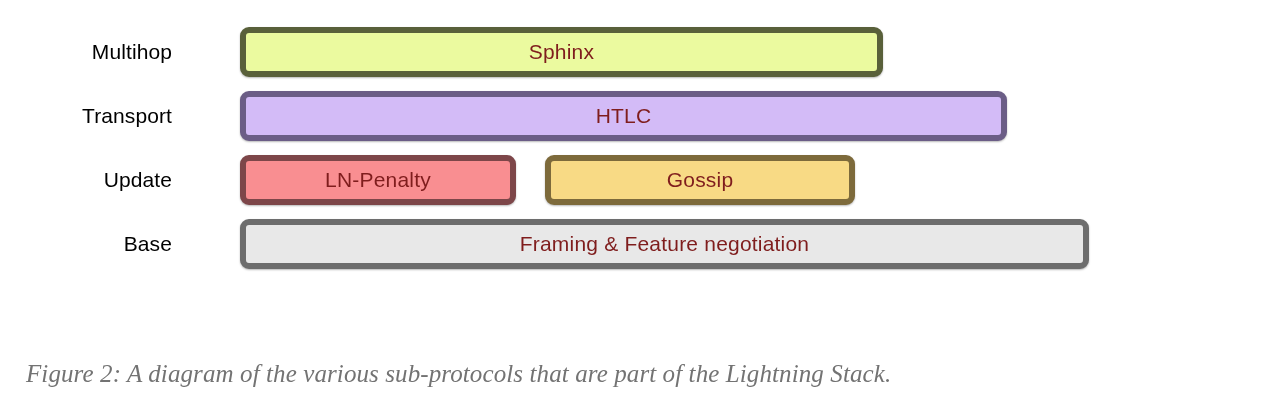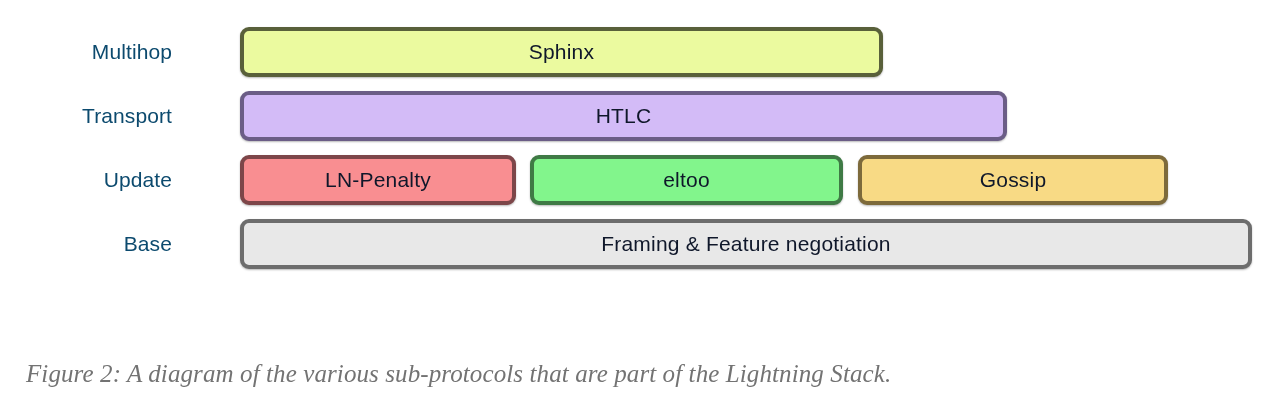--- a/index.html
+++ b/index.html
@@ -37,57 +37,57 @@
     margin-bottom: 12px;
   }
 
   .row-label {
     width: 206px;
     flex: 0 0 206px;
     text-align: right;
     padding-right: 34px;
     box-sizing: border-box;
     font-size: 21px;
-    color: #0c4a6e;
+    color: #000000;
     letter-spacing: .1px;
     white-space: nowrap;
   }
 
   .row-boxes {
     flex: 1 1 auto;
     display: flex;
     align-items: center;
     height: 52px;
     position: relative;
   }
 
   .box {
     height: 50px;
     box-sizing: border-box;
     border-radius: 9px;
-    border: 4px solid #b91c1c;
+    border: 6px solid #b91c1c;
     display: flex;
     align-items: center;
     justify-content: center;
     font-size: 21px;
-    color: #0f172a;
+    color: #7f1d1d;
     letter-spacing: .2px;
     white-space: nowrap;
     box-shadow: 0 1px 2px rgba(0,0,0,.28);
   }
 
   
   .row-boxes { padding-left: 34px; box-sizing: border-box; }
 
   .w-sphinx  { width: 643px; }   
   .w-htlc    { width: 767px; }   
   .w-pen     { width: 276px; }   
   .w-eltoo   { width: 313px; }   
   .w-gossip  { width: 310px; }   
-  .w-full    { width: 1012px; }   
+  .w-full    { width: 849px; }   
 
   .gap-sm { width: 14px; flex: 0 0 14px; }
   .gap-md { width: 15px; flex: 0 0 15px; }
 
   .c-sphinx { background: #ebfa9f; border-color: #59603a; }
   .c-htlc   { background: #d3bbf7; border-color: #6b5d86; }
   .c-pen    { background: #f98e91; border-color: #7d4649; }
   .c-eltoo  { background: #82f58c; border-color: #3f7a45; }
   .c-gossip { background: #f8da85; border-color: #7d6a3b; }
   .c-gray   { background: #e8e8e8; border-color: #6d6d6d; }
@@ -125,21 +125,20 @@
       <div class="row-boxes">
         <div class="box c-htlc w-htlc">HTLC</div>
       </div>
     </div>
 
     <div class="row">
       <div class="row-label">Update</div>
       <div class="row-boxes">
         <div class="box c-pen w-pen">LN-Penalty</div>
         <div class="gap-sm"></div>
-        <div class="box c-eltoo w-eltoo">eltoo</div>
         <div class="gap-md"></div>
         <div class="box c-gossip w-gossip">Gossip</div>
       </div>
     </div>
 
     <div class="row">
       <div class="row-label">Base</div>
       <div class="row-boxes">
         <div class="box c-gray w-full">Framing &amp; Feature negotiation</div>
       </div>

